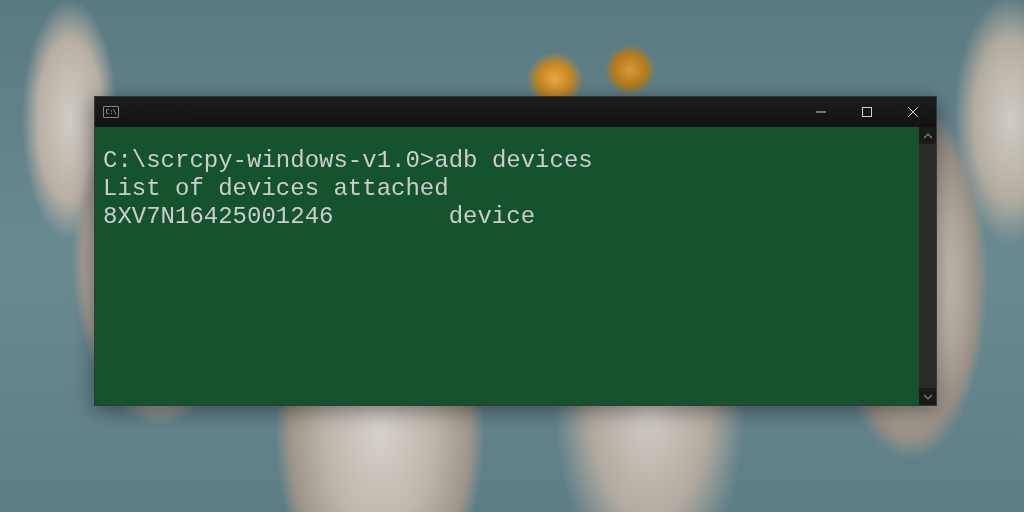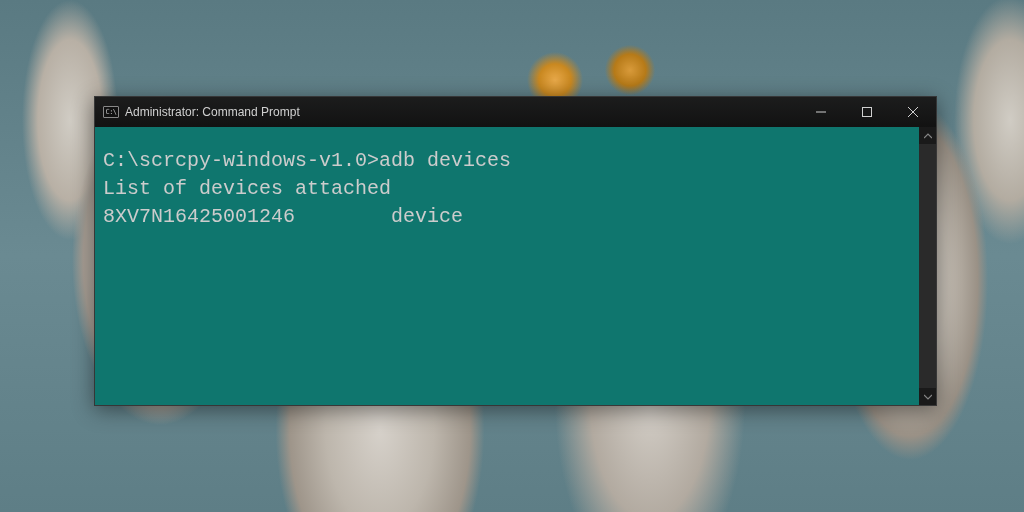--- a/index.html
+++ b/index.html
@@ -71,26 +71,26 @@
   .win-btn svg { display: block; }
   .terminal-wrap {
     position: relative;
     flex: 1 1 auto;
     display: flex;
   }
   .terminal {
     flex: 1 1 auto;
     padding: 20px 8px 8px 8px;
     font-family: Consolas, "Courier New", monospace;
-    font-size: 20px;
+    font-size: 24px;
     line-height: 28px;
     color: #cccccc;
     white-space: pre;
     overflow: hidden;
-    background: #0f766e;
+    background: #14532d;
   }
   .scrollbar {
     width: 17px;
     background: #1a1a1a;
     position: relative;
   }
   .scroll-arrow {
     position: absolute;
     left: 0; right: 0;
     height: 17px;
@@ -109,21 +109,20 @@
   }
 </style>
 </head>
 <body>
 
 <div class="desktop"></div>
 
 <div class="cmd-window">
   <div class="titlebar">
     <span class="titlebar-icon">C:\</span>
-    <span class="titlebar-title">Administrator: Command Prompt</span>
     <span class="titlebar-spacer"></span>
     <div class="win-btn">
       <svg width="10" height="10" viewBox="0 0 10 10">
           <path d="M0 5 H10" stroke="currentColor" stroke-width="1"></path>
         </svg>
     </div>
     <div class="win-btn">
       <svg width="10" height="10" viewBox="0 0 10 10">
           <rect x="0.5" y="0.5" width="9" height="9" fill="none" stroke="currentColor" stroke-width="1"></rect>
         </svg>

